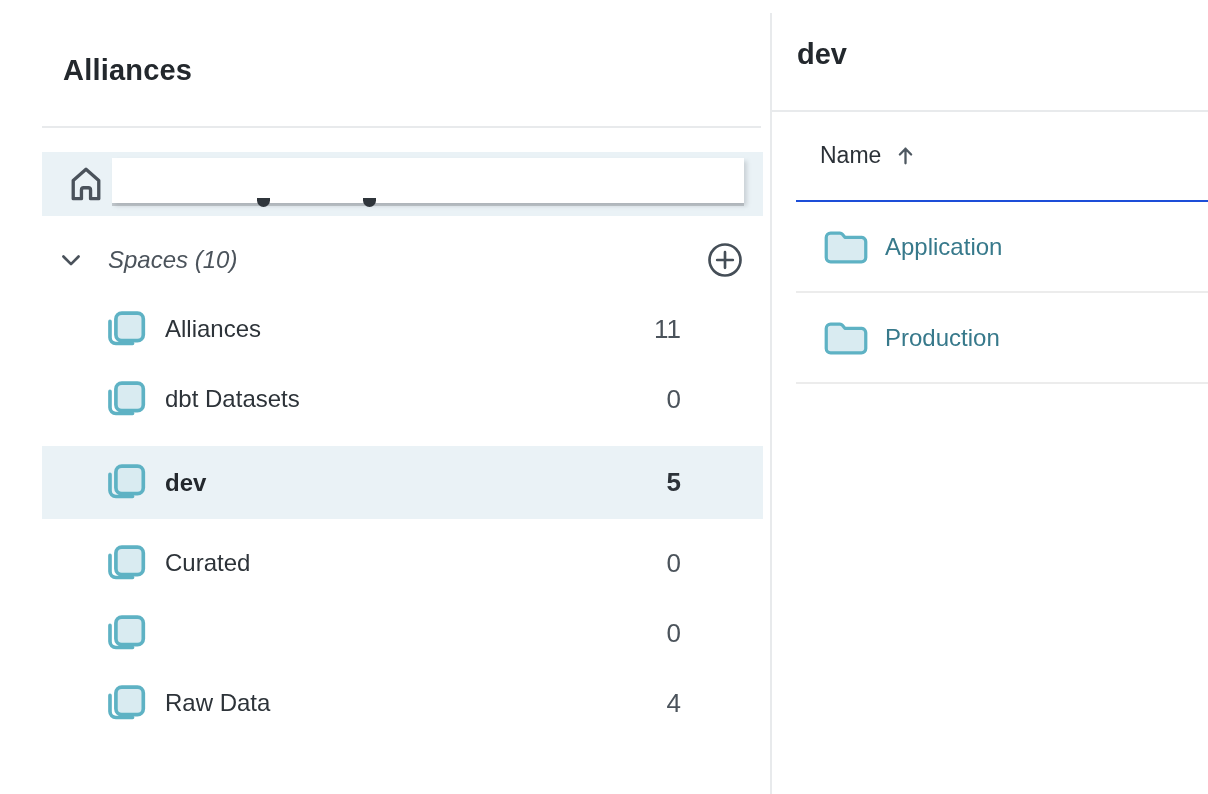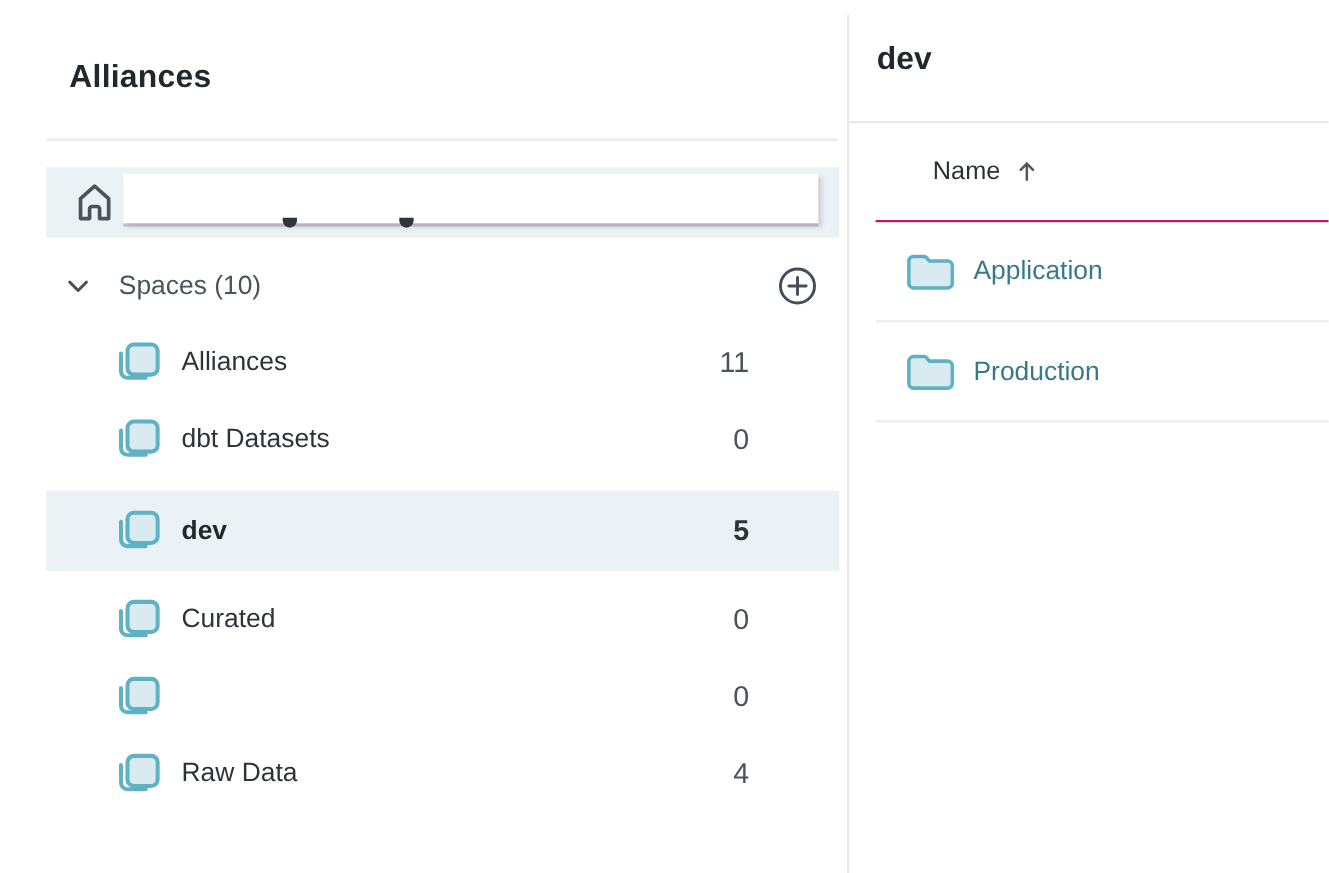--- a/index.html
+++ b/index.html
@@ -70,20 +70,21 @@
     left: 42px; top: 226px;
     width: 721px; height: 36px;
     display: flex;
     align-items: center;
   }
   .spaces-chevron { margin-left: 15px; display: flex; cursor: pointer; }
   .spaces-label {
     margin-left: 23px;
     font-size: 24px;
     color: #4b535b;
+    font-style: italic;
   }
   .spaces-add {
     margin-left: auto;
     margin-right: 18px;
     display: flex;
     background: none; border: none; padding: 0; cursor: pointer;
   }
 
   .spaces-list {
     position: absolute;
@@ -157,27 +158,26 @@
     left: 48px; top: 139px;
     height: 32px;
     display: flex;
     align-items: center;
     gap: 12px;
     cursor: pointer;
   }
   .name-header-label {
     font-size: 23px;
     color: #2b3137;
-    margin-left: 28px;
   }
   .folder-table {
     position: absolute;
     left: 24px; top: 200px;
     width: 412px;
-    border-top: 2px solid #be185d;
+    border-top: 2px solid #1d4ed8;
   }
   .folder-row {
     height: 91px;
     box-sizing: border-box;
     display: flex;
     align-items: center;
     padding-left: 27px;
     border-bottom: 2px solid #ececec;
     cursor: pointer;
   }

